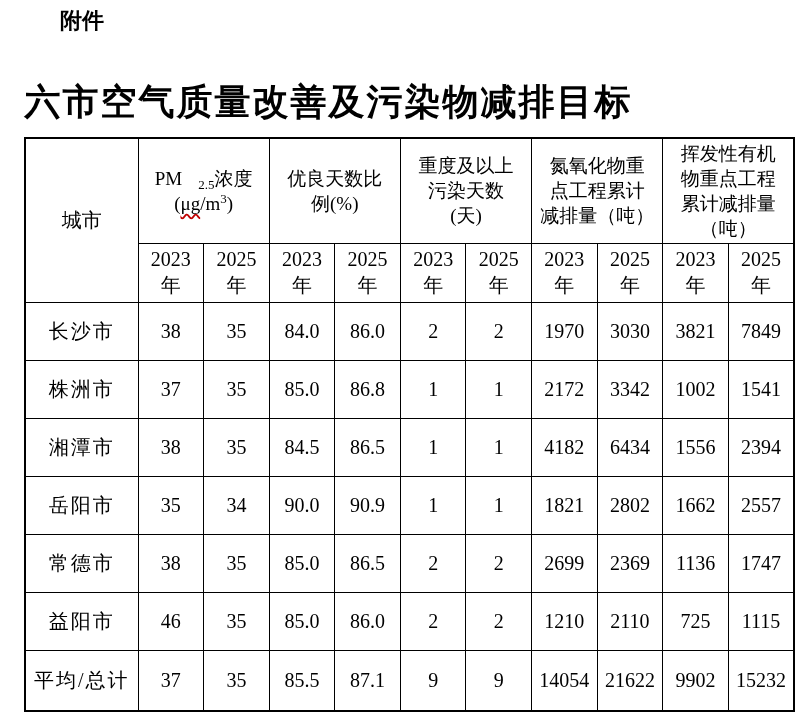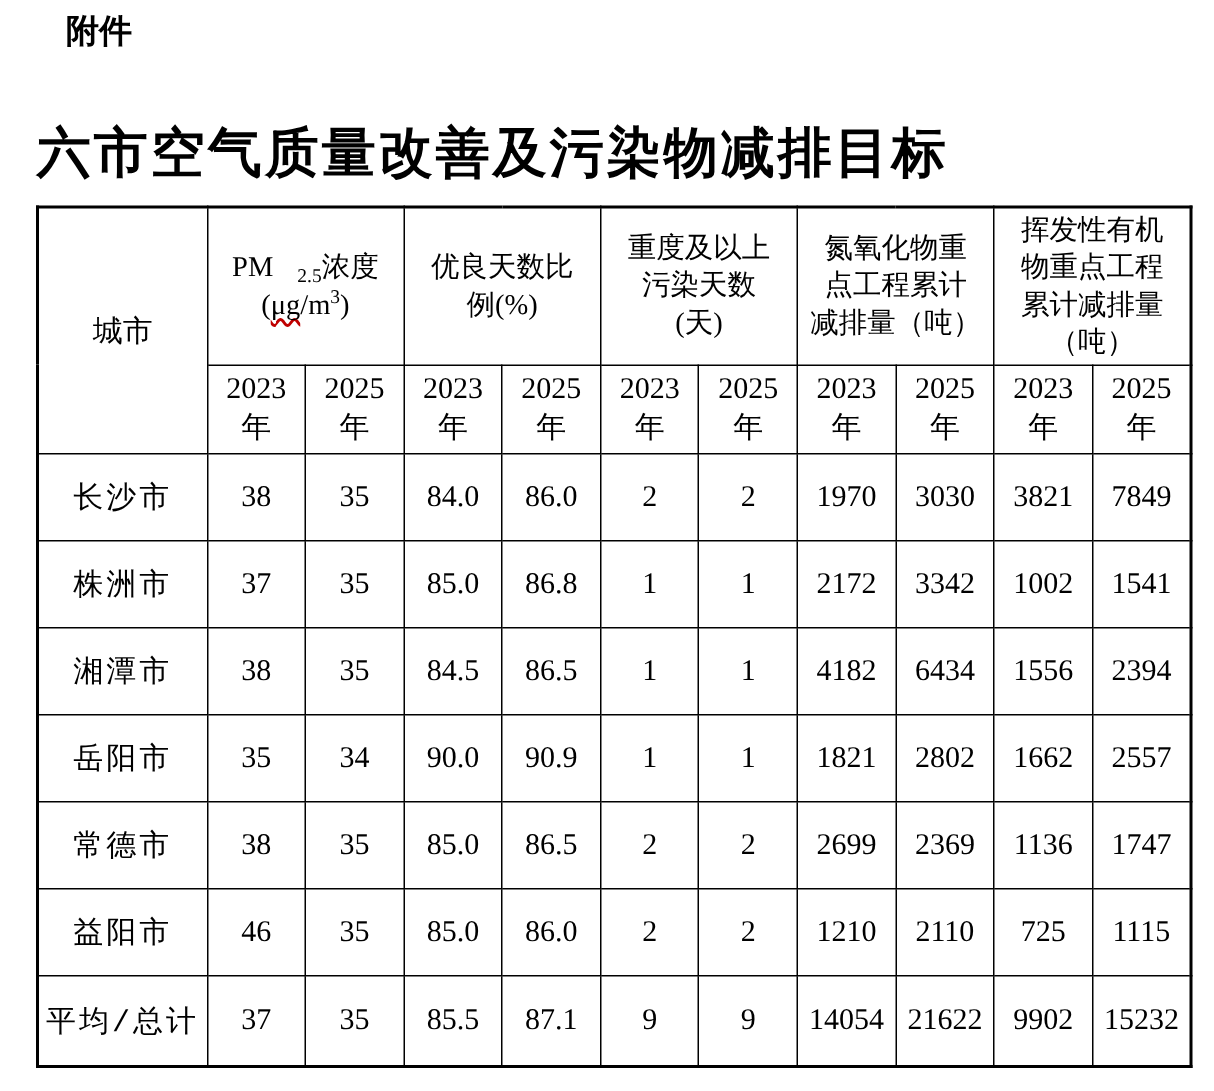--- a/index.html
+++ b/index.html
@@ -3,21 +3,21 @@
 <meta charset="utf-8">
 <style>
   html, body { margin: 0; padding: 0; }
   body {
     width: 809px; height: 727px; position: relative;
     background: #ffffff; color: #000000;
     font-family: "Liberation Serif", "DejaVu Serif", serif;
     overflow: hidden;
   }
   .attachment {
-    position: absolute; left: 28px; top: 6px;
+    position: absolute; left: 44px; top: 6px;
     font-size: 22px; font-weight: 600;
     font-family: "Liberation Sans", "DejaVu Sans", sans-serif;
     padding-left: 16px;
   }
   .title {
     position: absolute; left: 0; top: 78px; width: 657px;
     text-align: center; font-size: 36px; font-weight: 700; letter-spacing: 2px;
     font-family: "Liberation Sans", "DejaVu Sans", sans-serif;
     white-space: nowrap;
   }
@@ -31,21 +31,21 @@
     padding: 0; font-weight: normal; overflow: hidden;
   }
   col.city-col { width: 113px; }
   tr.group-row  { height: 105px; }
   tr.year-row   { height: 59px; }
   tr.data-row   { height: 58px; }
   tr.total-row  { height: 61px; margin-top: 25px; }
   .corner-th { font-size: 20px; }
   .group-th  { font-size: 19px; line-height: 1.32; white-space: pre-line; }
   .year-th   { font-size: 20px; line-height: 1.28; white-space: pre-line; }
-  td.city-cell { font-size: 20px; letter-spacing: 2px; font-family: Liberation Mono, monospace; }
+  td.city-cell { font-size: 20px; letter-spacing: 2px; }
   td.val-cell  { font-size: 20px; }
   sub.pm-sub   { font-size: 13px; line-height: 0; margin-left: 16px; }
   sup.unit-sup { font-size: 13px; line-height: 0; }
   .mu-wavy {
     text-decoration: underline wavy #c00000;
     text-decoration-skip-ink: none;
     text-underline-offset: 3px;
     text-align: center;
   }
 </style>

